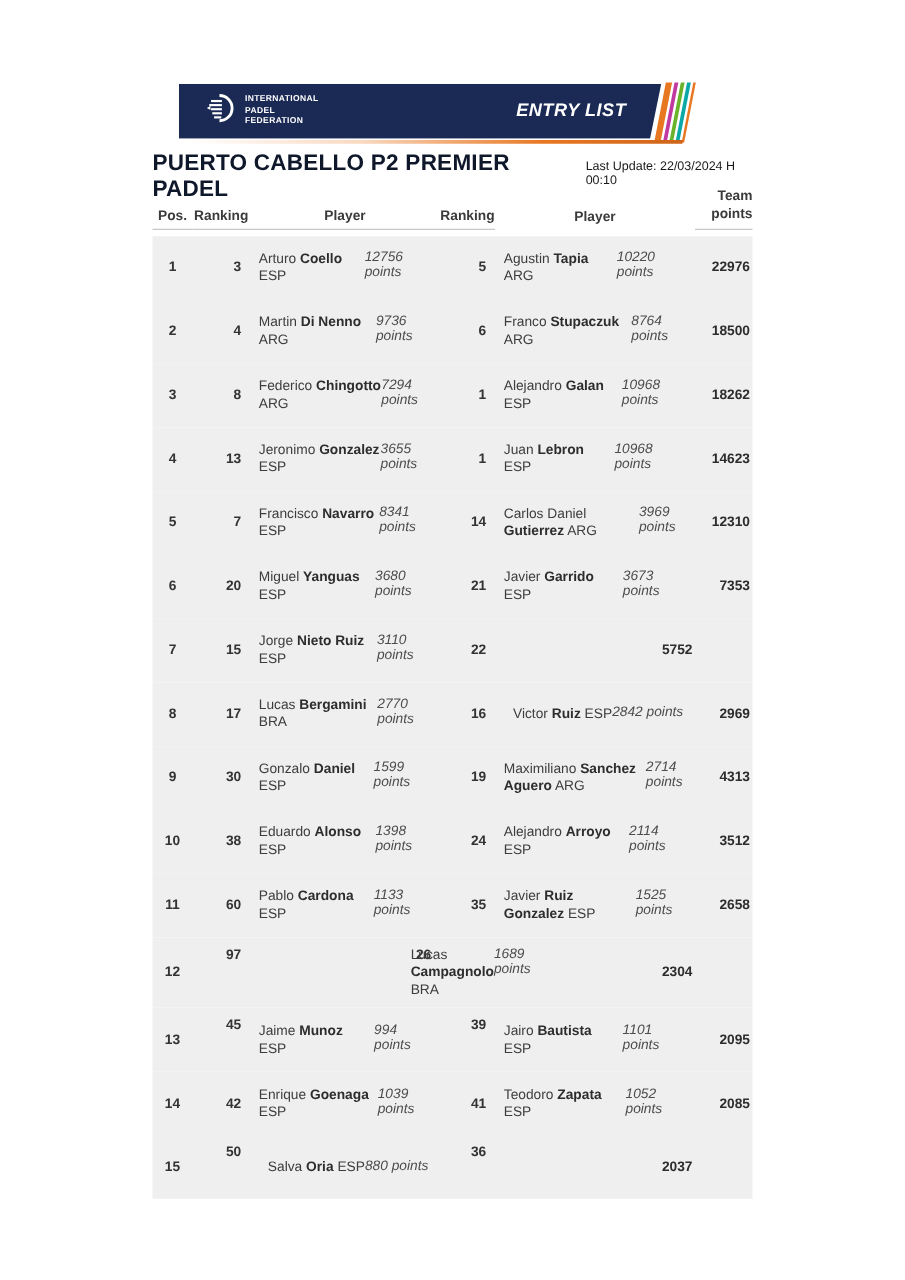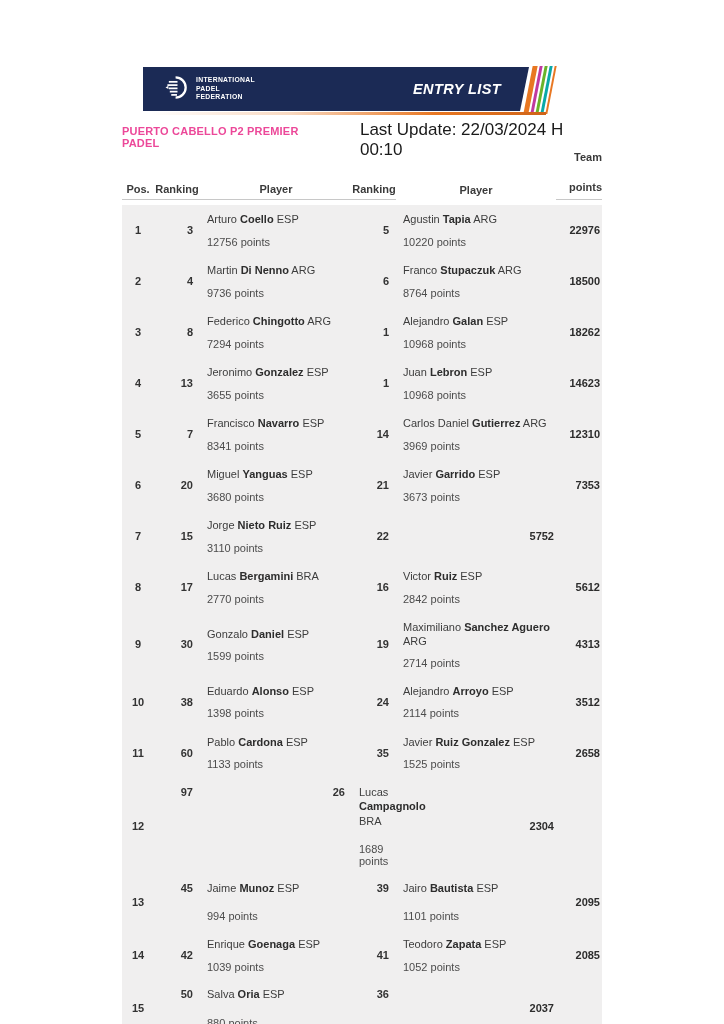--- a/index.html
+++ b/index.html
@@ -23,50 +23,50 @@
   }
   .stripes { position:absolute; left:385px; top:-1px; height:48px; display:flex; gap:2px; }
   .stripe { height:100%; transform:skewX(-11deg); }
   .banner-underline {
     position:absolute; left:150px; top:112px; width:396px; height:3px;
     background:linear-gradient(to right, rgba(232,119,34,0) 0%, rgba(232,119,34,0.28) 35%, #e87722 72%, #cf6418 100%);
   }
 
   
   .title-row { position:absolute; left:122px; top:120px; width:480px; display:flex; align-items:baseline; }
-  .doc-title { font-size:11px; font-weight:bold; color:#ec4899; letter-spacing:0.2px; }
-  .last-update { margin-left:28px; font-size:17px; color:#1a1a1a; }
+  .doc-title { font-size:18px; font-weight:bold; color:#0f172a; letter-spacing:0.2px; }
+  .last-update { margin-left:28px; font-size:10px; color:#1a1a1a; }
 
   
   .table { position:absolute; left:122px; top:150px; width:480px; }
   .thead {
     display:grid; grid-template-columns:32px 46px 152px 44px 160px 46px;
     font-size:11px; font-weight:bold; color:#3a3a3a;
   }
   .thead .hcell { display:flex; align-items:flex-end; padding-bottom:4px; }
   .hc { justify-content:center; text-align:center; }
-  .bline { border-bottom:1px solid #c8c8c8;gap:16px; }
+  .bline { border-bottom:1px solid #c8c8c8; }
   .team-head { flex-direction:column; align-items:flex-end; line-height:1.3; }
 
   .tbody { margin-top:5px; }
   .row {
     display:grid; grid-template-columns:32px 46px 152px 44px 160px 46px;
     background:#f0efef; min-height:51px; align-items:center; font-size:11px;
   }
   .cell.pos { text-align:center; font-weight:bold; color:#333333; }
   .cell.rank { text-align:right; padding-right:7px; font-weight:bold; color:#333333; align-self:center; }
   .row.inline-rank .rank { align-self:start; padding-top:8px; }
   .cell.player {
-    padding:7px 2px 7px 7px; display:flex; flex-direction:column;
+    padding:7px 2px 7px 7px; display:flex; flex-direction:row;
     justify-content:center; row-gap:9px; color:#3d3d3d;
   }
   .row.inline-rank .player { row-gap:15px; }
   .pname { line-height:1.3; }
   .lname { font-weight:bold; color:#2d2d2d; }
-  .ppoints { color:#4c4c4c; }
+  .ppoints { color:#4c4c4c;font-style:italic; }
   .cell.team { text-align:right; font-weight:bold; color:#2d2d2d; padding-right:2px; }
 </style>
 </head>
 <body>
 
 <div class="page">
 
   <div class="banner-wrap">
     <div class="banner">
       <div class="logo">
@@ -223,21 +223,21 @@
     <div class="cell rank">17</div>
     <div class="cell player">
       <div class="pname"><span>Lucas</span> <span class="lname">Bergamini</span> <span>BRA</span></div>
       <div class="ppoints">2770 points</div>
     </div>
     <div class="cell rank">16</div>
     <div class="cell player">
       <div class="pname"><span>Victor</span> <span class="lname">Ruiz</span> <span>ESP</span></div>
       <div class="ppoints">2842 points</div>
     </div>
-    <div class="cell team">5612</div>
+    <div class="cell team">2969</div>
   </div>
 
   <div class="row">
     <div class="cell pos">9</div>
     <div class="cell rank">30</div>
     <div class="cell player">
       <div class="pname"><span>Gonzalo</span> <span class="lname">Daniel</span> <span>ESP</span></div>
       <div class="ppoints">1599 points</div>
     </div>
     <div class="cell rank">19</div>

